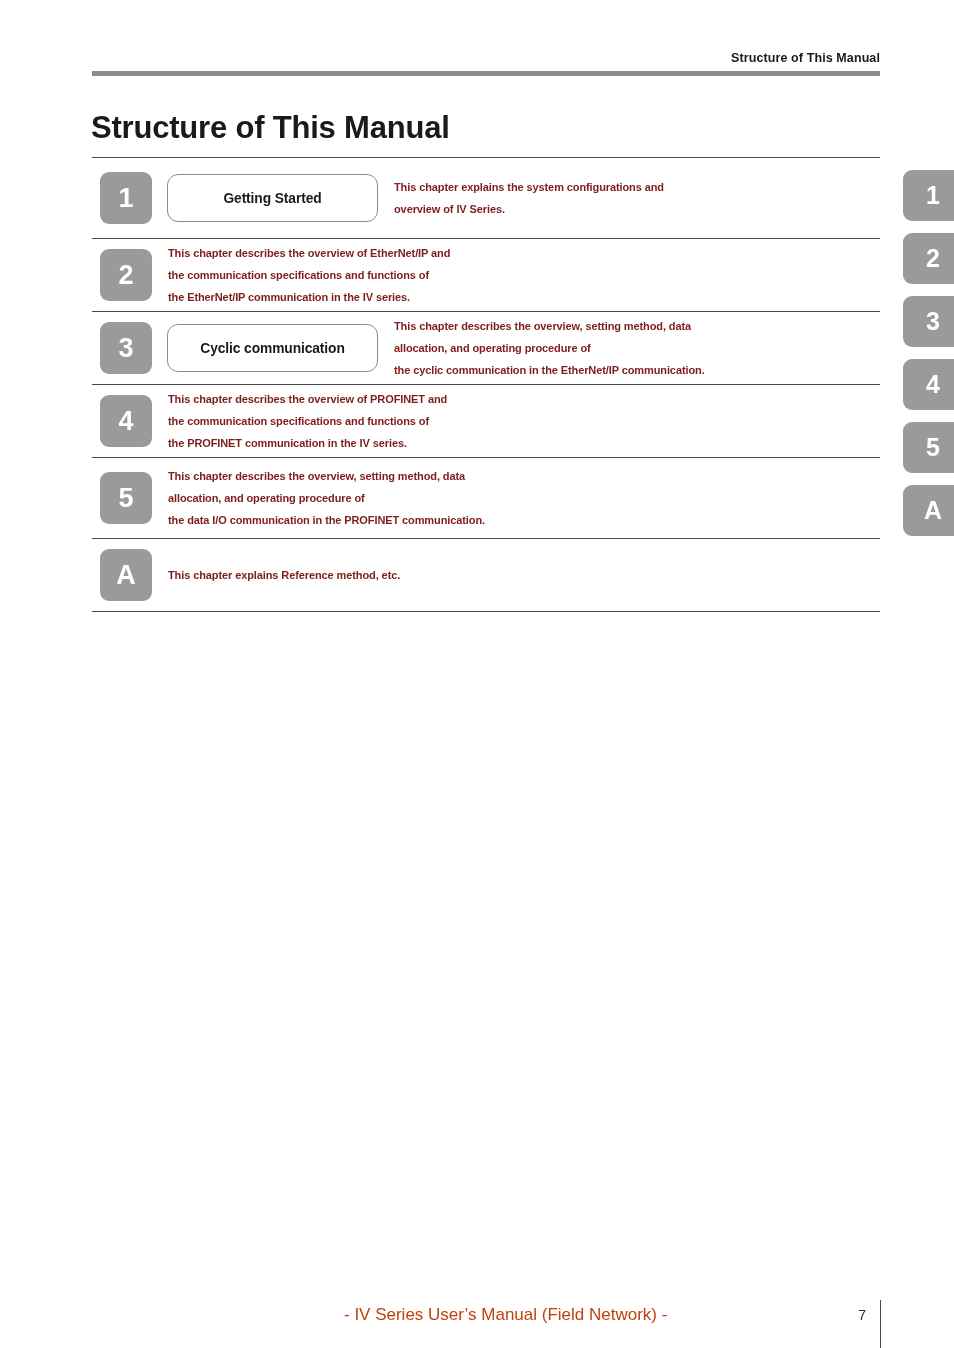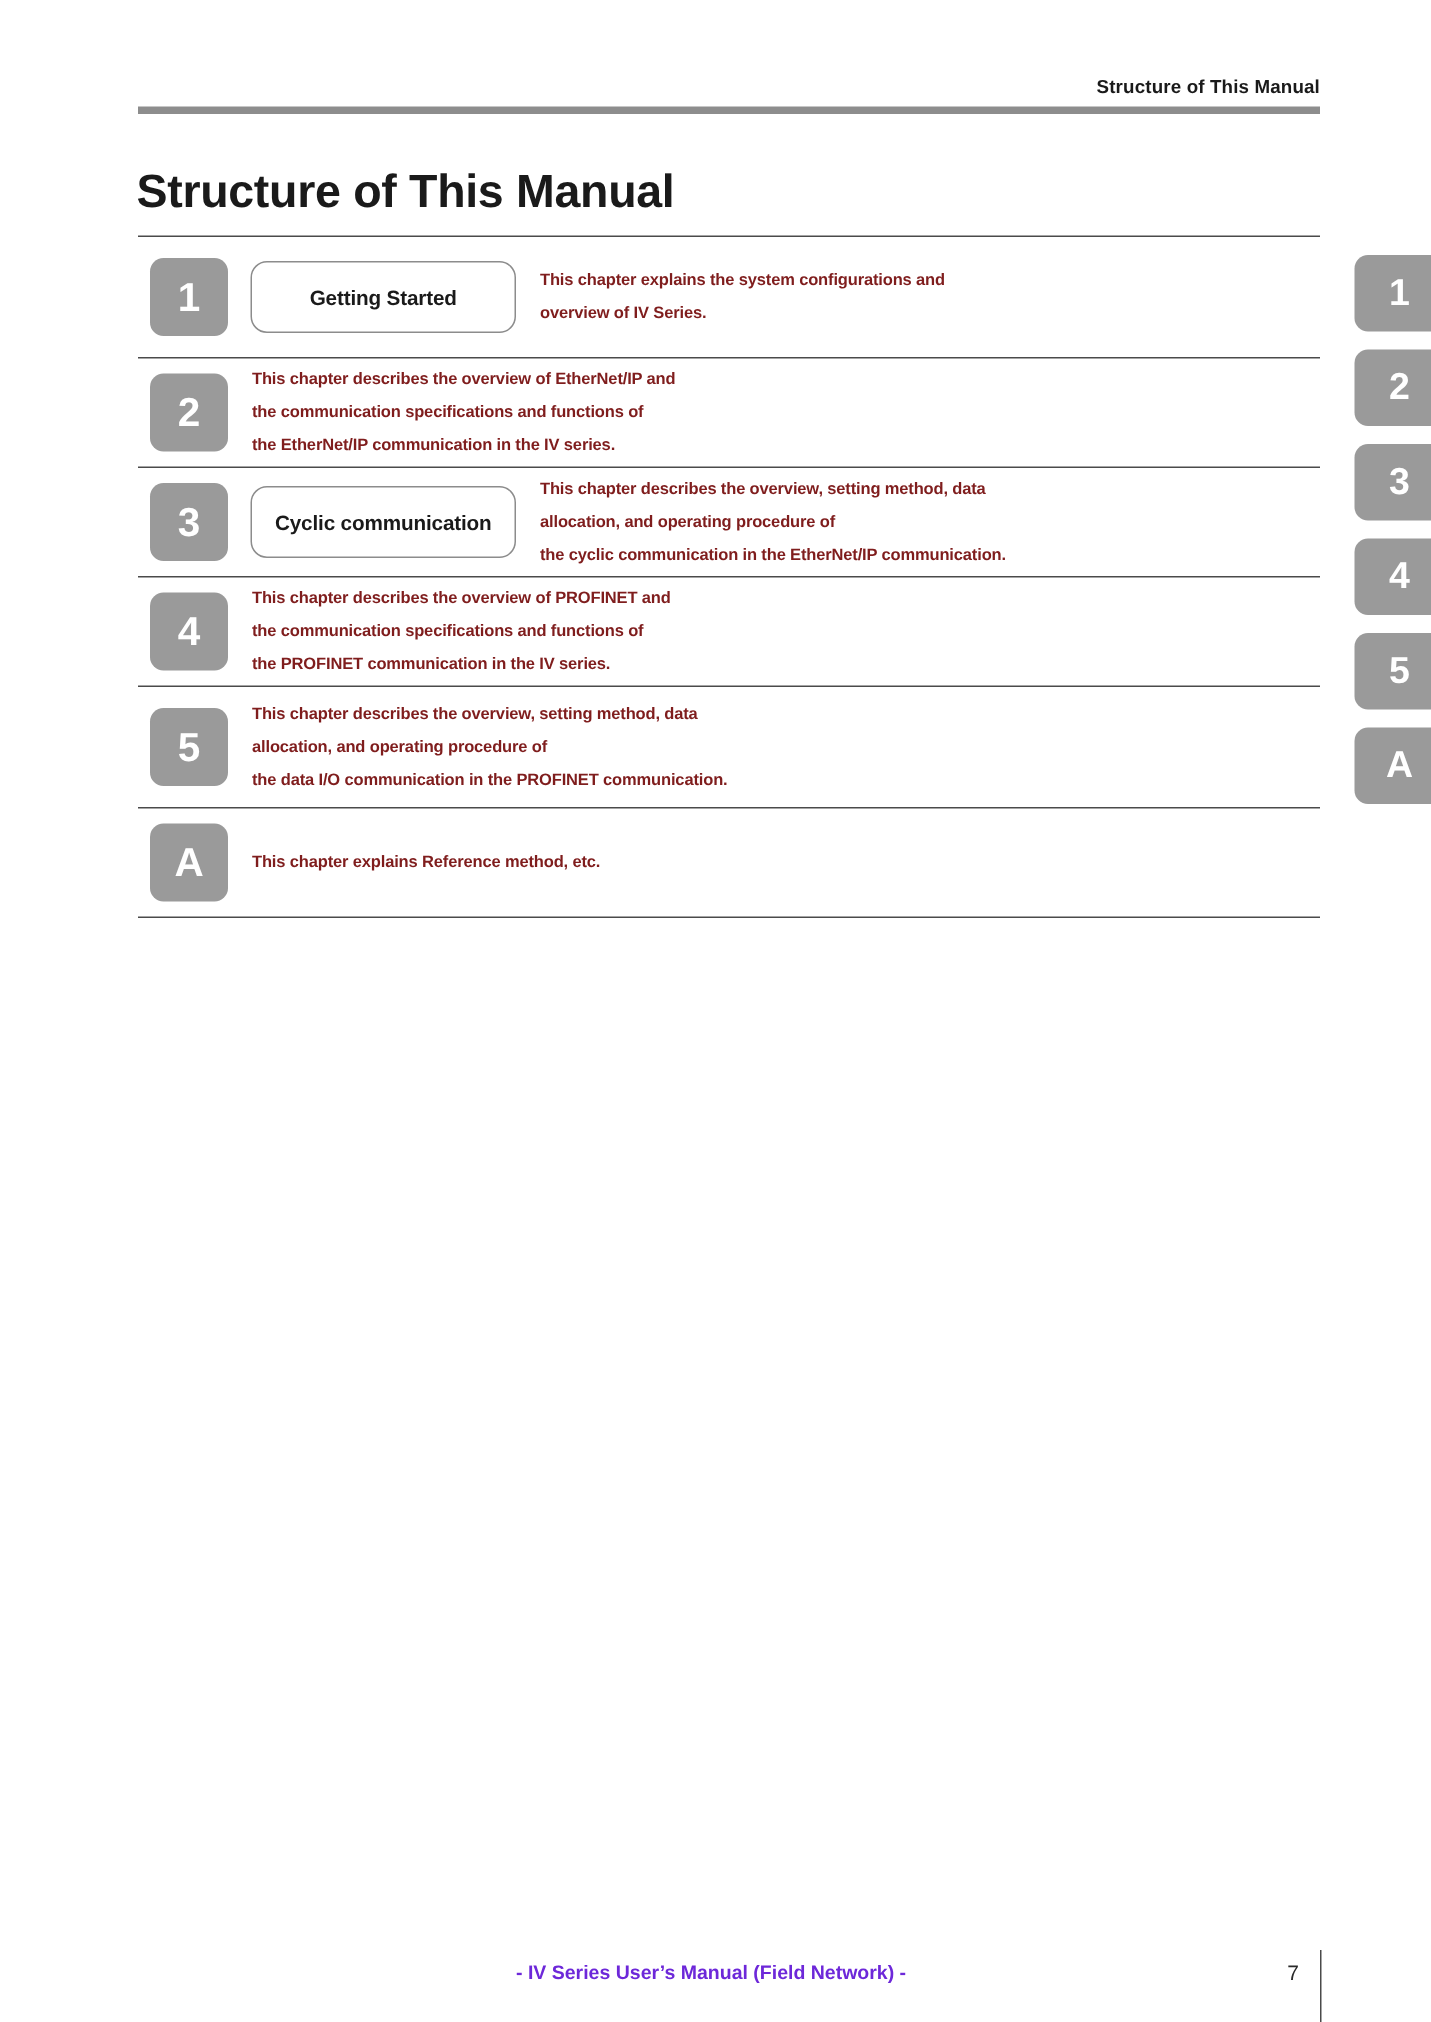--- a/index.html
+++ b/index.html
@@ -82,21 +82,21 @@
     font-weight: bold;
     display: flex;
     align-items: center;
     justify-content: center;
     margin-left: 8px;
     line-height: 1;
   }
 
   .chapter-name-box {
     flex: 0 0 auto;
-    width: 177px;
+    width: 211px;
     height: 48px;
     margin-left: 15px;
     border: 1.2px solid #8c8c8c;
     border-radius: 11px;
     background: #ffffff;
     display: flex;
     align-items: center;
     justify-content: center;
     box-sizing: border-box;
   }
@@ -149,23 +149,23 @@
     width: 788px;
   }
   .footer-inner {
     position: relative;
     height: 24px;
   }
   .footer-caption {
     position: absolute;
     left: 252px;
     top: 0;
-    font-size: 13px;
-    font-weight: bold;
-    color: #6d28d9;
+    font-size: 17px;
+    font-weight: normal;
+    color: #c2410c;
     line-height: 20px;
     white-space: nowrap;
   }
   .footer-page-number {
     position: absolute;
     right: 14px;
     top: 0;
     font-size: 14px;
     color: #2a2a2a;
     line-height: 20px;

